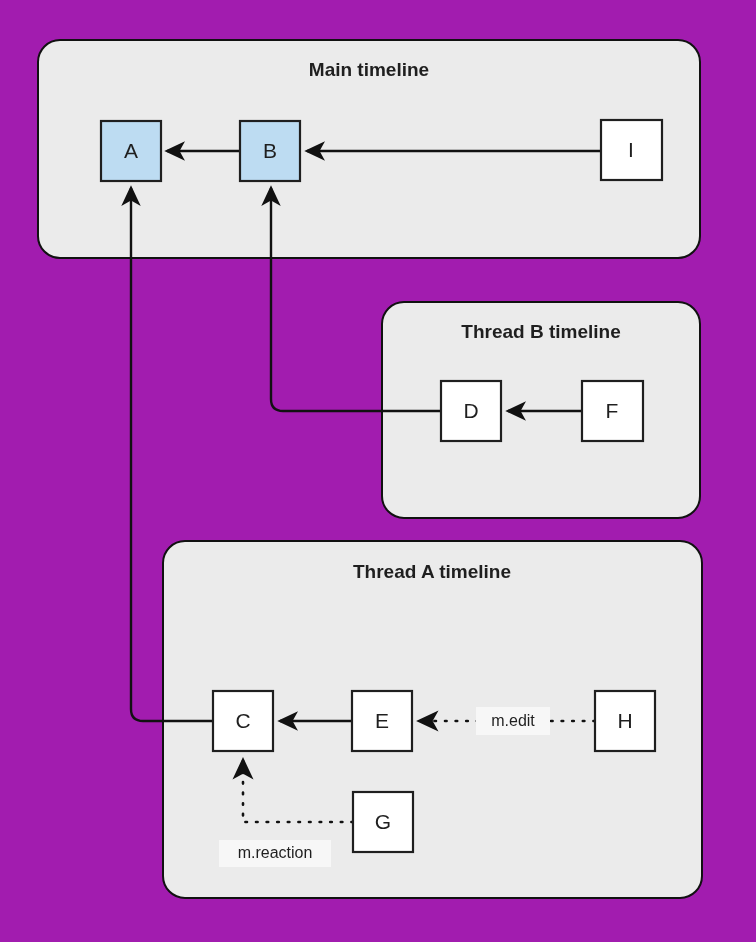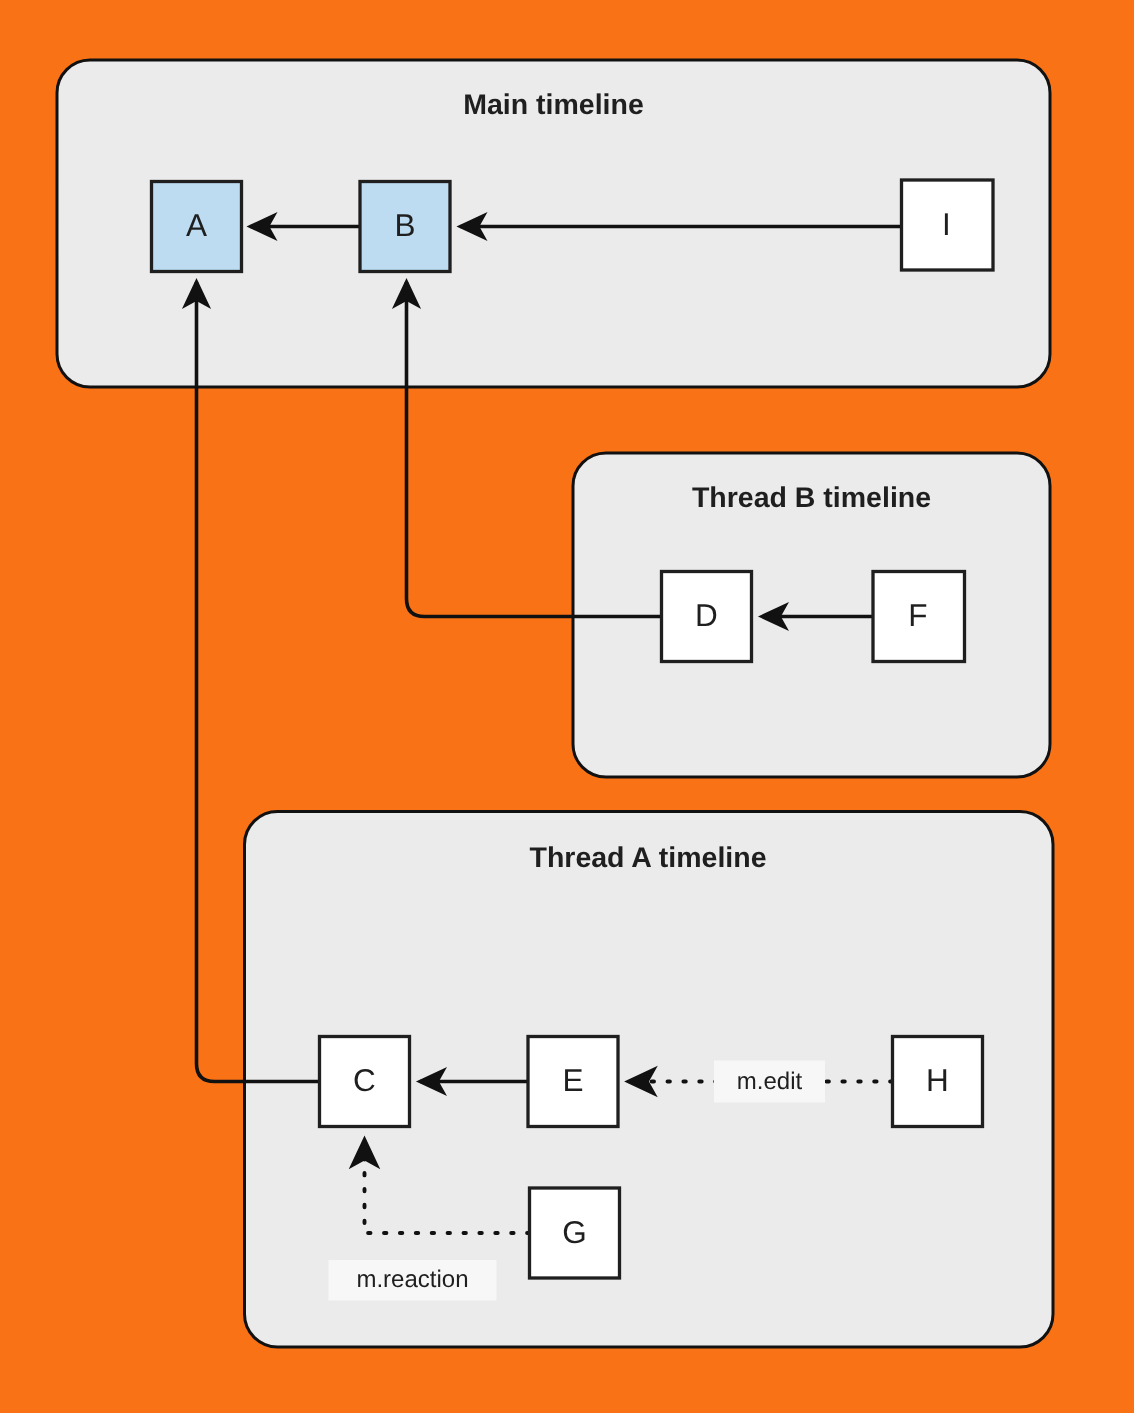--- a/index.html
+++ b/index.html
@@ -7,21 +7,21 @@
     padding: 0;
     background: #ffffff;
   }
   body {
     font-family: "Liberation Sans", sans-serif;
   }
   #canvas {
     position: relative;
     width: 756px;
     height: 942px;
-    background: #f97316;
+    background: #a21caf;
     overflow: hidden;
   }
   #diagram-svg {
     position: absolute;
     top: 0;
     left: 0;
     width: 756px;
     height: 942px;
   }
   .group-title {

